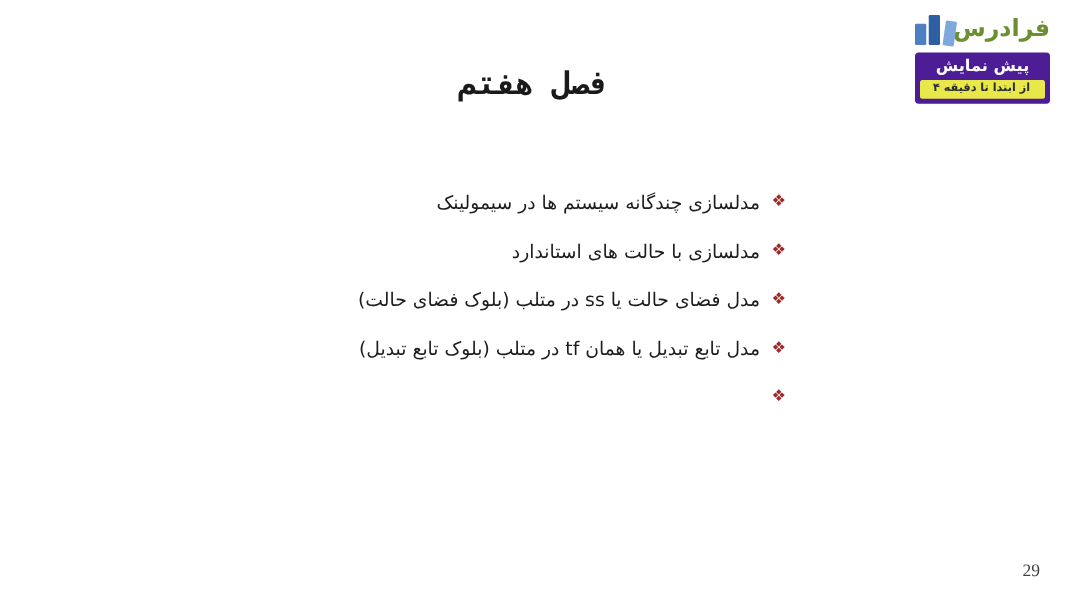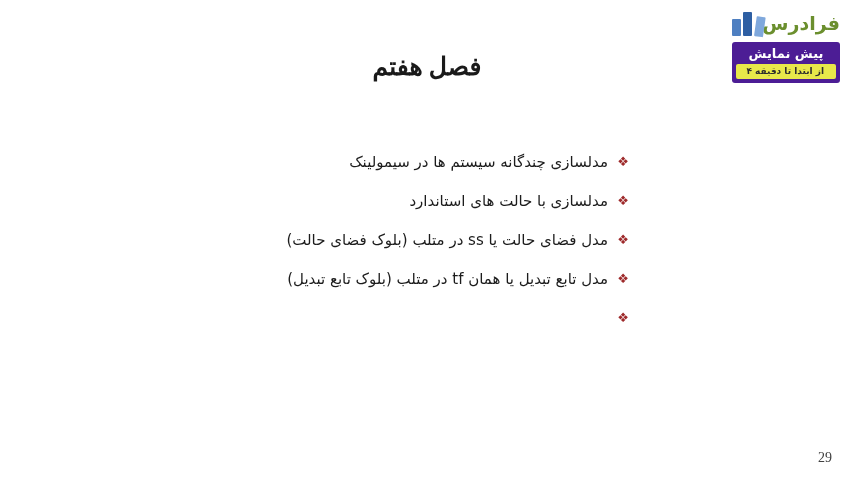--- a/index.html
+++ b/index.html
@@ -92,21 +92,21 @@
     white-space: nowrap;
   }
 
   
   .slide-title {
     position: absolute;
     top: 52px;
     left: 0;
     right: 0;
     text-align: center;
-    font-family: Liberation Serif, serif;
+    font-family: Liberation Mono, monospace;
     font-size: 25px;
     font-weight: bold;
     color: #1a1a1a;
     direction: rtl;
   }
 
   
   .bullets {
     position: absolute;
     top: 150px;

